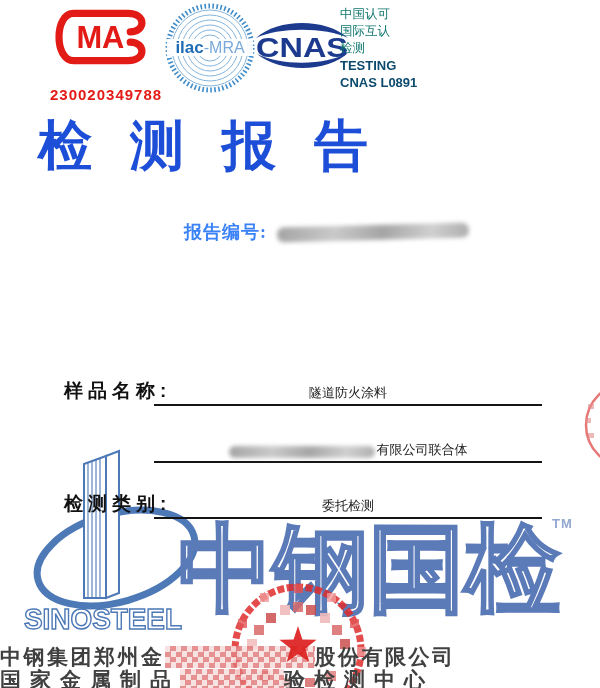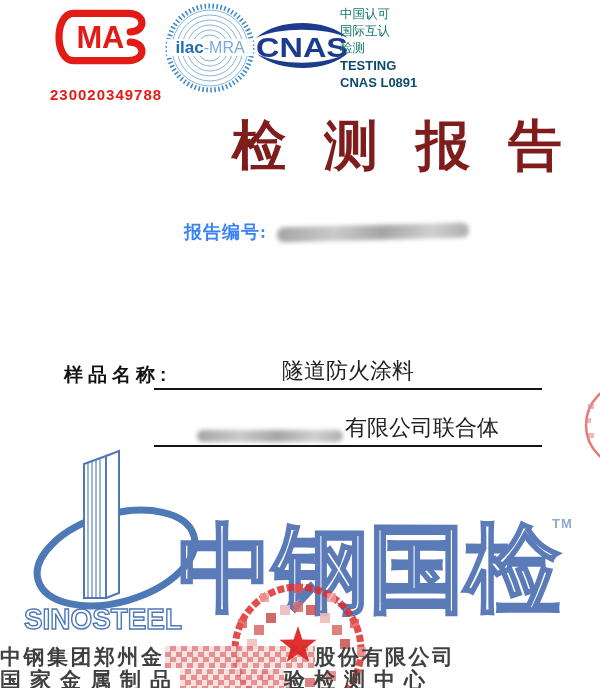--- a/index.html
+++ b/index.html
@@ -10,44 +10,44 @@
   
   .cma-wrap{position:absolute;left:50px;top:8px;width:112px;text-align:left;}
   .cma-number{font-size:15px;font-weight:bold;color:#e31b17;letter-spacing:1px;margin-top:16px;font-family:"Liberation Sans","DejaVu Sans",sans-serif;}
   .ilac-wrap{position:absolute;left:164px;top:2px;}
   .cnas-wrap{position:absolute;left:254px;top:16px;}
   .cnas-col{position:absolute;left:340px;top:6px;line-height:17px;}
   .cnas-col .zh{font-size:12.5px;color:#0f766e;}
   .cnas-col .en{font-size:13px;font-weight:bold;color:#0c4a6e;}
   
   .doc-title{
-    position:absolute;top:110px;left:0;width:100%;text-align:right;
+    position:absolute;top:110px;left:0;width:100%;text-align:left;
     font-family:"Liberation Serif","DejaVu Serif",serif;
-    font-size:54px;font-weight:bold;color:#7f1d1d;
+    font-size:54px;font-weight:bold;color:#1d4ed8;
     letter-spacing:38px;text-indent:38px;white-space:nowrap;
   }
   
   .report-row{position:absolute;left:184px;top:220px;display:flex;align-items:center;}
   .report-label{font-family:"Liberation Serif","DejaVu Serif",serif;font-size:18px;font-weight:700;letter-spacing:1px;color:#3b82f6;}
   .blur-streak{
     background:linear-gradient(100deg,#8d8d8d,#bdbdbd 30%,#8f8f8f 55%,#c4c4c4 80%,#9a9a9a);
     filter:blur(2px);opacity:.8;border-radius:7px;
   }
   .streak-report{width:192px;height:15px;margin-left:10px;transform:rotate(-1.5deg);}
   
-  .field-row{position:absolute;left:0;width:100%;height:32px;z-index:2;}
+  .field-row{position:absolute;left:0;width:100%;height:32px;z-index:2;margin-top:16px;}
   .field-row .f-label{
     position:absolute;left:64px;bottom:2px;
     font-size:19px;font-weight:bold;letter-spacing:5px;color:#111;white-space:nowrap;
   }
   .value-line{
     position:absolute;left:154px;bottom:0;width:388px;height:32px;
     border-bottom:2px solid #141414;
     display:flex;justify-content:center;align-items:flex-end;
-    font-family:"Liberation Serif","DejaVu Serif",serif;font-size:22px;color:#222;
+    font-family:"Liberation Serif","DejaVu Serif",serif;font-size:13px;color:#222;
     padding-bottom:2px;box-sizing:border-box;white-space:nowrap;
   }
   .row-sample{top:358px;} .row-client{top:415px;} .row-category{top:471px;}
   .streak-client{width:146px;height:12px;align-self:center;margin:14px 2px 0 0;}
   
   .sinosteel-svg{position:absolute;left:16px;top:440px;z-index:1;}
   .watermark-svg{position:absolute;left:176px;top:504px;z-index:1;}
   .tm-mark{position:absolute;left:552px;top:516px;z-index:1;font-size:13px;font-weight:bold;color:#93a7d0;letter-spacing:1px;}
   
   .seal-bottom{position:absolute;left:230px;top:583px;z-index:3;}
@@ -121,20 +121,24 @@
     <span class="value-line">隧道防火涂料</span>
   </div>
 
   <div class="field-row row-client">
     <span class="value-line">
       <span class="blur-streak streak-client"></span>
       <span>有限公司联合体</span>
     </span>
   </div>
 
+  <div class="field-row row-category">
+    <span class="f-label">检测类别:</span>
+    <span class="value-line">委托检测</span>
+  </div>
 
   <svg class="seal-edge" width="22" height="98" viewBox="0 0 22 98">
     <circle cx="50" cy="49" r="42" fill="none" stroke="#e26060" stroke-width="2.5" opacity="0.85"></circle>
     <rect x="10" y="28" width="6" height="5" fill="#e58b8b" opacity="0.6"></rect>
     <rect x="7" y="42" width="6" height="5" fill="#e58b8b" opacity="0.6"></rect>
     <rect x="10" y="57" width="6" height="5" fill="#e58b8b" opacity="0.6"></rect>
   </svg>
 
   <svg class="sinosteel-svg" width="195" height="200" viewBox="0 0 195 200">
     <g transform="rotate(-16 100 118)">

